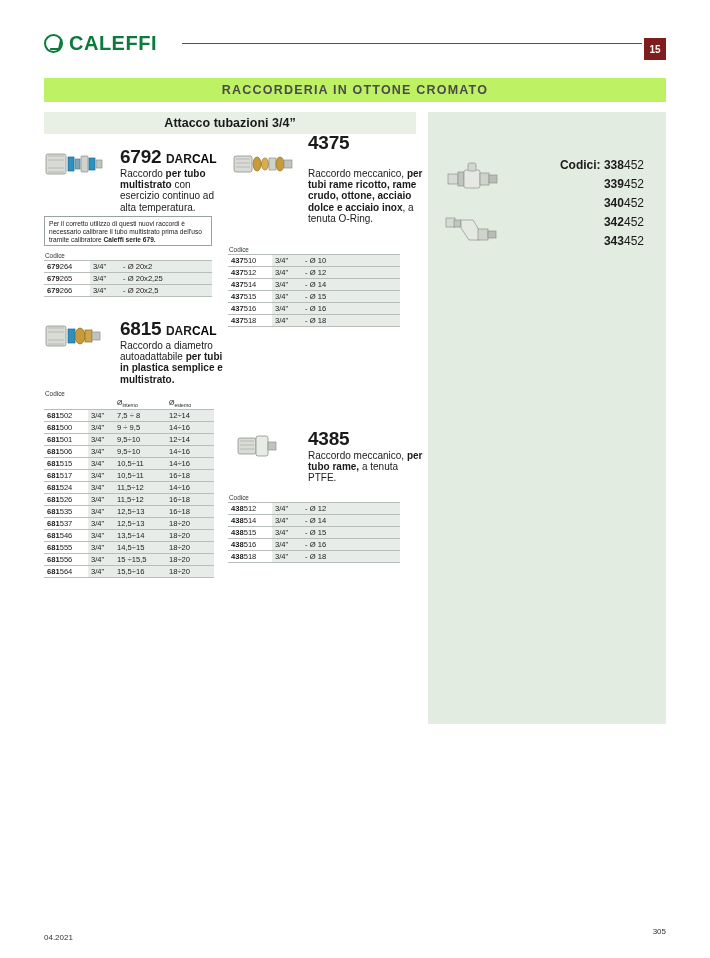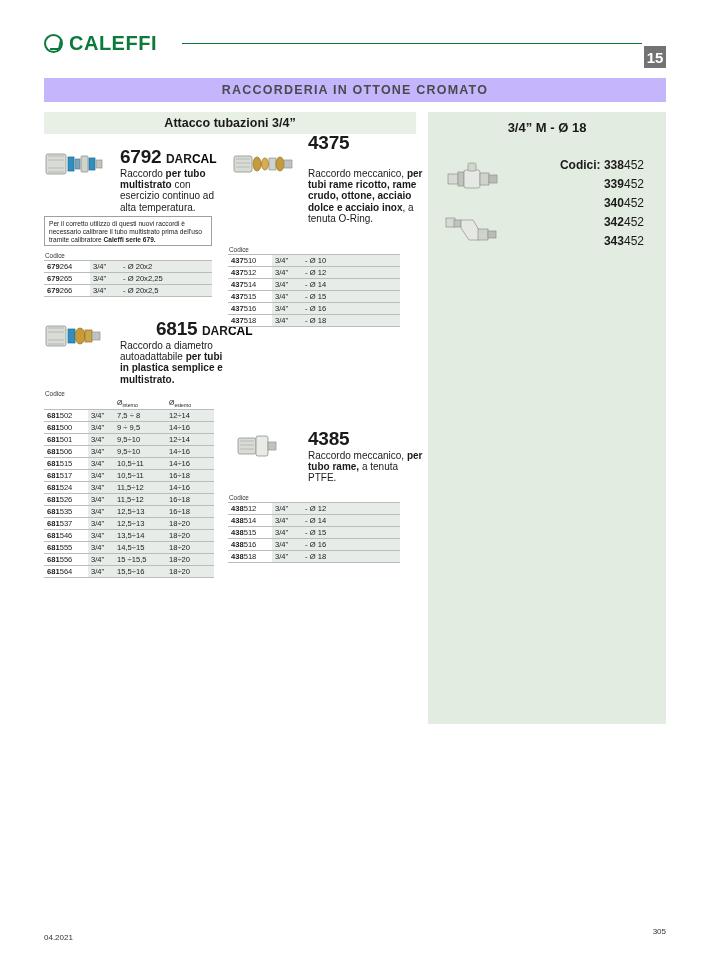--- a/index.html
+++ b/index.html
@@ -38,31 +38,31 @@
   }
   .logo-text {
     font-size: 20px; font-weight: bold; color: #0b7a3b;
     letter-spacing: 0.5px;
   }
   .header-rule {
     position: absolute; left: 138px; top: 13px; width: 460px;
     border-top: 1.6px solid #0b7a3b;
   }
   .page-number-box {
-    position: absolute; right: 0; top: 16px;
+    position: absolute; right: 0; top: 8px;
     width: 22px; height: 22px;
-    background: #737373; color: #ffffff;
-    font-size: 15px; font-weight: bold;
+    background: #7f1d1d; color: #ffffff;
+    font-size: 10px; font-weight: bold;
     display: flex; align-items: center; justify-content: center;
   }
 
   
   .title-band {
     position: absolute; left: 44px; top: 78px; width: 622px; height: 24px;
-    background: #c4b5fd;
+    background: #bef264;
     display: flex; align-items: center; justify-content: center;
   }
   .title-band span {
     font-size: 12.5px; font-weight: bold; letter-spacing: 1.2px; color: #4a4a4a;
   }
 
   
   .left-heading {
     position: absolute; left: 44px; top: 112px; width: 372px; height: 22px;
     background: #e8f0e6;
@@ -143,21 +143,20 @@
 
 <div class="title-band">
   <span>RACCORDERIA IN OTTONE CROMATO</span>
 </div>
 
 <div class="left-heading">
   <span>Attacco tubazioni 3/4”</span>
 </div>
 
 <div class="right-panel">
-  <div class="right-panel-title">3/4” M - Ø 18</div>
 
   <svg class="valve-icon" style="left:14px; top:48px;" width="60" height="36" viewBox="0 0 60 36">
     <rect x="6" y="14" width="10" height="10" fill="#d7d9d4" stroke="#8e938c" stroke-width="0.7"></rect>
     <rect x="16" y="12" width="6" height="14" fill="#bfc4bd" stroke="#8e938c" stroke-width="0.7"></rect>
     <rect x="22" y="10" width="16" height="18" rx="2" fill="#e6e8e3" stroke="#8e938c" stroke-width="0.7"></rect>
     <rect x="26" y="3" width="8" height="8" rx="1.5" fill="#d2d6cf" stroke="#8e938c" stroke-width="0.7"></rect>
     <rect x="38" y="13" width="9" height="12" fill="#cfd3cb" stroke="#8e938c" stroke-width="0.7"></rect>
     <rect x="47" y="15" width="8" height="8" fill="#b9bdb5" stroke="#8e938c" stroke-width="0.7"></rect>
   </svg>
 
@@ -236,21 +235,21 @@
 
 <svg style="position:absolute; left:44px; top:320px;" width="64" height="32" viewBox="0 0 64 32">
   <rect x="2" y="6" width="20" height="20" rx="2" fill="#d9dcd6" stroke="#8e938c" stroke-width="0.8"></rect>
   <path d="M4 8 L20 8 M4 12 L20 12 M4 20 L20 20 M4 24 L20 24" stroke="#a9aea7" stroke-width="0.7"></path>
   <rect x="24" y="9" width="7" height="14" fill="#2f8fbf" stroke="#1b6a92" stroke-width="0.7"></rect>
   <ellipse cx="36" cy="16" rx="5" ry="8" fill="#c79a3a" stroke="#8f6e22" stroke-width="0.7"></ellipse>
   <rect x="41" y="10" width="7" height="12" fill="#cfa44a" stroke="#8f6e22" stroke-width="0.7"></rect>
   <rect x="48" y="12" width="8" height="8" fill="#bfc4bd" stroke="#8e938c" stroke-width="0.7"></rect>
 </svg>
 
-<div style="position:absolute; left:120px; top:318px;margin-left:36px;">
+<div style="position:absolute; left:120px; top:318px;">
   <span class="prod-code">681</span><span class="prod-code tail">5</span>
   <span class="darcal"><span>DAR</span><span class="cal">CAL</span></span>
 </div>
 <div class="prod-desc" style="position:absolute; left:120px; top:340px;">
   Raccordo a diametro autoadattabile <b>per tubi in plastica semplice e multistrato.</b>
 </div>
 
 <div class="tbl" style="left:44px; top:390px; width:176px;">
   <div class="cap">Codice</div>
   <table>

